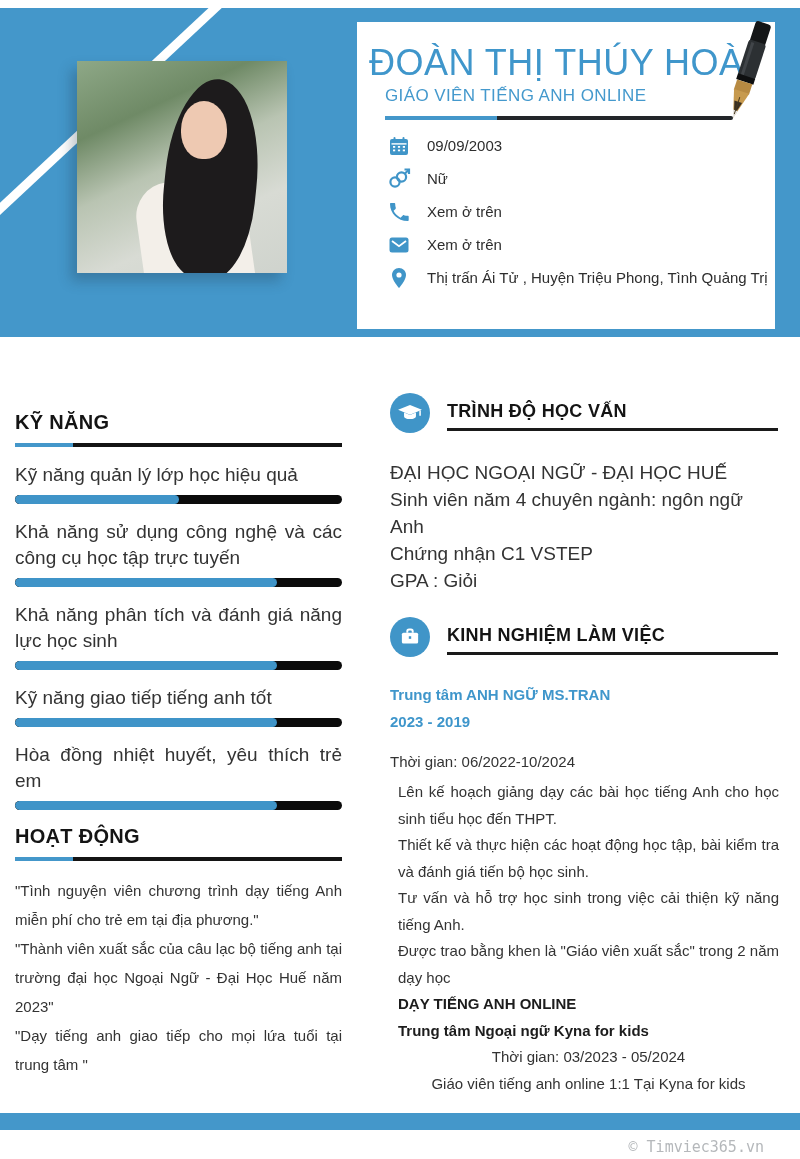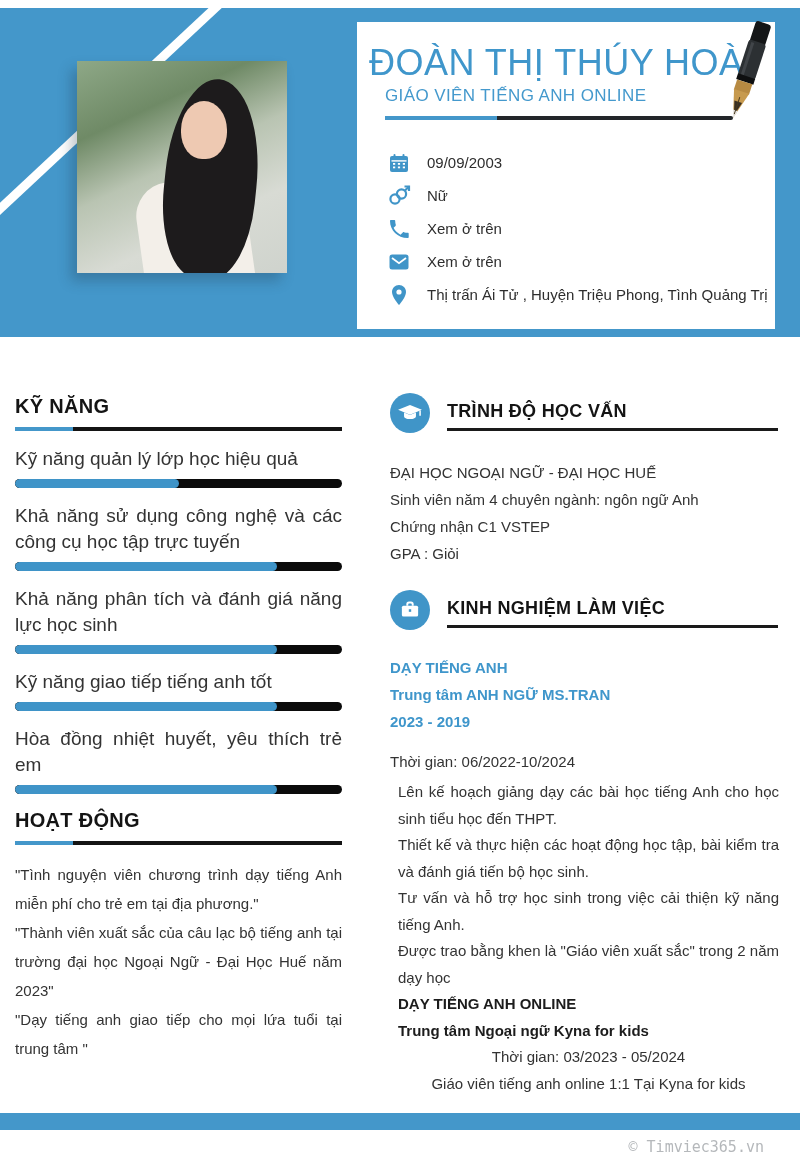--- a/index.html
+++ b/index.html
@@ -21,48 +21,48 @@
                 border-radius:34px 34px 0 0;transform:rotate(-8deg);}
 
   
   .card{position:absolute;left:357px;top:22px;width:418px;height:307px;background:#ffffff;}
   .person-name{position:absolute;left:12px;top:20px;font-size:36px;font-weight:400;color:#3f96cb;letter-spacing:.5px;white-space:nowrap;}
   .person-title{position:absolute;left:28px;top:64px;font-size:17px;color:#4499cd;letter-spacing:.4px;white-space:nowrap;}
   .rule-blue{position:absolute;left:28px;top:94px;width:112px;height:4px;background:#4497ca;}
   .rule-black{position:absolute;left:140px;top:94px;width:236px;height:4px;background:#23262a;border-radius:0 2px 2px 0;}
   .pen{position:absolute;left:296px;top:-2px;}
 
-  .contacts{position:absolute;left:28px;top:124px;width:382px;}
+  .contacts{position:absolute;left:28px;top:107px;width:382px;}
   .contact-row{display:flex;align-items:center;height:33px;}
   .contact-row .cicon{width:24px;height:24px;flex:0 0 24px;margin-left:2px;}
   .contact-row .ctext{margin-left:16px;font-size:15px;color:#2e2e2e;white-space:nowrap;}
 
   
-  .left-col{position:absolute;left:15px;top:395px;width:327px;}
+  .left-col{position:absolute;left:15px;top:411px;width:327px;}
   .sec-title{font-size:20px;font-weight:800;color:#141414;letter-spacing:.3px;margin:0 0 9px 0;}
   .sec-rule{display:flex;height:4px;margin-bottom:15px;}
   .sec-rule .b{width:58px;background:#4497ca;}
   .sec-rule .k{flex:1;background:#141414;}
   .skill{margin-bottom:15px;}
   .skill-label{font-size:19px;line-height:26px;text-align:justify;color:#333;margin:0 0 7px 0;}
   .skill-track{height:9px;background:#0b0b0b;border-radius:5px;overflow:hidden;}
   .skill-fill{height:9px;background:#3f94c8;border-radius:5px;}
   .activities-block{margin-top:10px;}
   .activities-text{margin-top:12px;}
   .activities-text p{margin:0;font-size:15px;line-height:29px;text-align:justify;color:#333;}
 
   
   .right-col{position:absolute;left:390px;top:393px;width:389px;}
   .rsec-head{position:relative;height:40px;}
   .rsec-circle{position:absolute;left:0;top:0;width:40px;height:40px;border-radius:50%;background:#4095c8;
                display:flex;align-items:center;justify-content:center;}
   .rsec-title{position:absolute;left:57px;top:0;line-height:36px;font-size:18px;font-weight:800;color:#141414;letter-spacing:.3px;white-space:nowrap;}
   .rsec-rule{position:absolute;left:57px;right:1px;bottom:2px;height:3px;background:#1a1a1a;}
   .edu-lines{margin-top:26px;}
-  .edu-lines p{margin:0;font-size:15px;line-height:27px;color:#333;}
+  .edu-lines p{margin:0;font-size:19px;line-height:27px;color:#333;}
   .exp-head{margin-top:23px;}
   .job-brand{margin-top:24px;}
   .job-brand p{margin:0;font-size:15px;line-height:27px;font-weight:700;color:#3f96cb;}
   .job-period{margin-top:13px;font-size:15px;line-height:27px;color:#333;}
   .duties{margin-top:4px;padding-left:8px;}
   .duties p{margin:0;font-size:15px;line-height:26.5px;text-align:justify;color:#333;}
   .duties p.bold-line{font-weight:700;color:#1c1c1c;text-align:left;}
   .duties p.normal-line{text-align:center;}
 
   
@@ -235,21 +235,20 @@
           <rect x="4.5" y="8" width="15" height="10" rx="1.5" fill="#ffffff"></rect>
           <path d="M9.5 8V6.6c0-.9.7-1.6 1.6-1.6h1.8c.9 0 1.6.7 1.6 1.6V8" fill="none" stroke="#ffffff" stroke-width="1.8"></path>
           <rect x="10.9" y="11.3" width="2.2" height="2.4" fill="#4095c8"></rect>
         </svg>
       </div>
       <div class="rsec-title">KINH NGHIỆM LÀM VIỆC</div>
       <div class="rsec-rule"></div>
     </div>
 
     <div class="job-brand">
-      <p>DẠY TIẾNG ANH</p>
       <p>Trung tâm ANH NGỮ MS.TRAN</p>
       <p>2023 - 2019</p>
     </div>
 
     <div class="job-period">Thời gian: 06/2022-10/2024</div>
 
     <div class="duties">
       <p>Lên kế hoạch giảng dạy các bài học tiếng Anh cho học sinh tiểu học đến THPT.</p>
       <p>Thiết kế và thực hiện các hoạt động học tập, bài kiểm tra và đánh giá tiến bộ học sinh.</p>
       <p>Tư vấn và hỗ trợ học sinh trong việc cải thiện kỹ năng tiếng Anh.</p>

